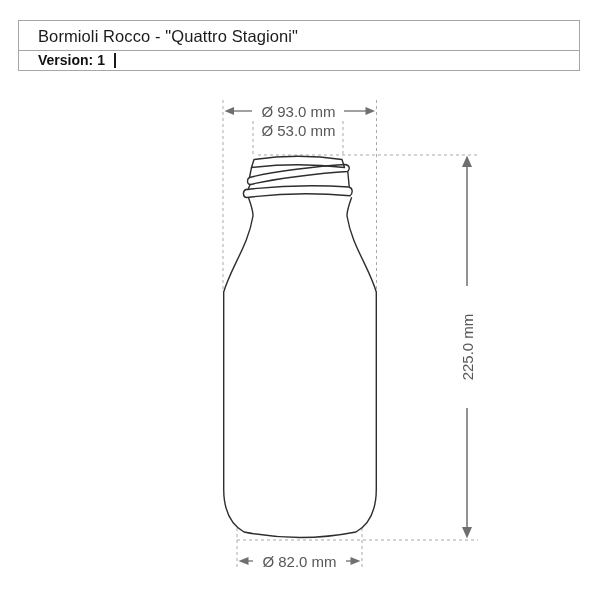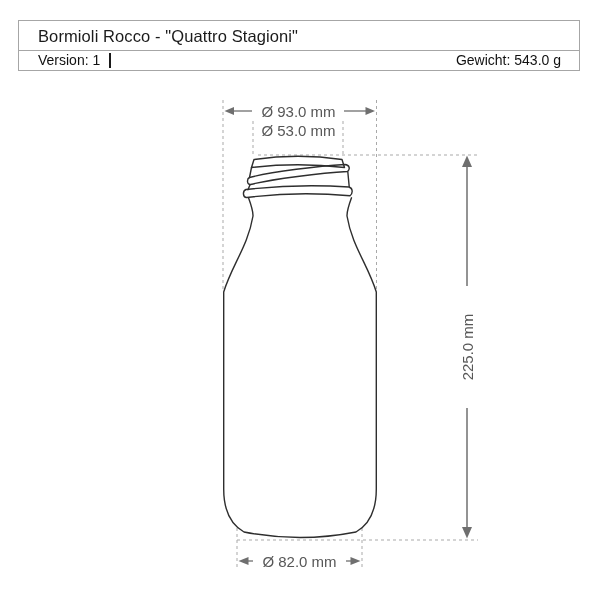--- a/index.html
+++ b/index.html
@@ -18,21 +18,21 @@
     padding:4px 10px 3px 19px;
     font-size:16.5px; line-height:22px;
     color:#1b1b1b; font-weight:400;
     letter-spacing:0.1px;
     white-space:nowrap;
   }
   .meta-row {
     border-top:1px solid #a6a6a6;
     display:flex; justify-content:space-between; align-items:center;
     padding:1px 18px 2px 19px;
-    font-size:14px; font-weight:normal; color:#111111;
+    font-size:14px; font-weight:bold; color:#111111;
     height:16px;
   }
   .meta-left { display:flex; align-items:center; gap:9px; }
   .vbar {
     width:2px; height:15px; background:#1a1a1a;
     display:inline-block;
   }
   svg.drawing { position:absolute; left:0; top:0; }
   .dim-label {
     font-family:"Liberation Sans", sans-serif;
@@ -45,21 +45,20 @@
 
 <div class="spec-header">
   <div class="title-cell">
     <div>Bormioli Rocco - "Quattro Stagioni"</div>
   </div>
   <div class="meta-row">
     <div class="meta-left">
       <span>Version: 1</span>
       <span class="vbar"></span>
     </div>
-    <span>Gewicht: 543.0 g</span>
   </div>
 </div>
 
 <svg class="drawing" width="600" height="600" viewBox="0 0 600 600">
 
   <g stroke="#a9a9a9" stroke-width="1" stroke-dasharray="3 3" fill="none">
     <line x1="223" y1="100" x2="223" y2="292"></line>
     <line x1="376.5" y1="100" x2="376.5" y2="292"></line>
     <line x1="253" y1="121" x2="253" y2="156"></line>
     <line x1="343" y1="121" x2="343" y2="156"></line>

